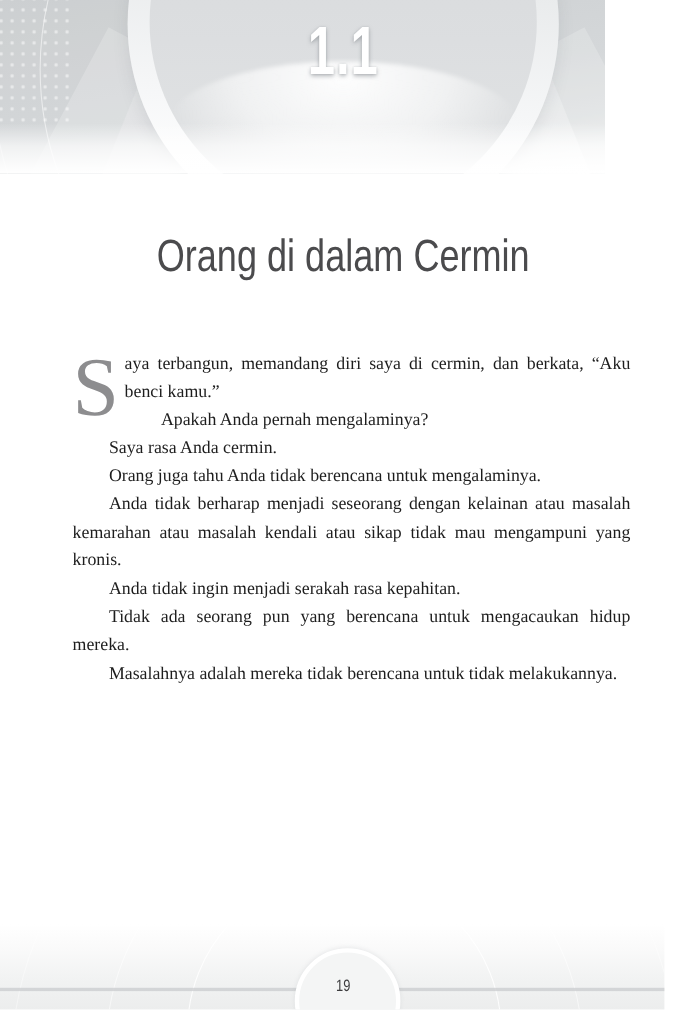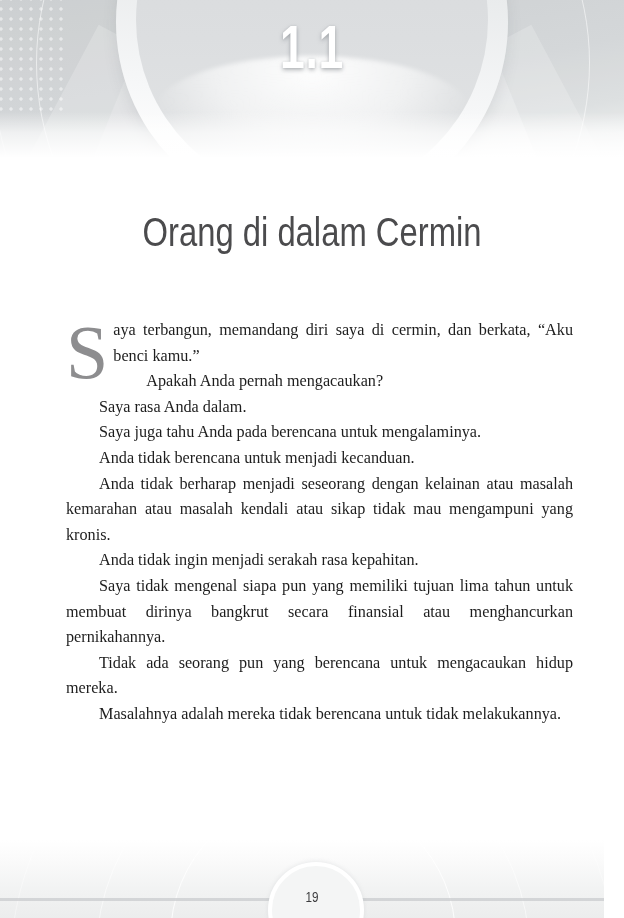--- a/index.html
+++ b/index.html
@@ -20,21 +20,21 @@
     position: absolute;
     inset: 0;
     background: #ffffff;
     overflow: hidden;
   }
 
   
   .header {
     position: absolute;
     left: 0; top: 0;
-    width: 624px;
+    width: 550px;
     height: 158px;
     overflow: hidden;
     background: linear-gradient(170deg, #d3d5d7 0%, #d8dadc 30%, #dcdee0 55%, #e6e8e9 78%, #f6f7f7 92%, #ffffff 100%);
   }
   .header-fade {
     position: absolute;
     left: 0; bottom: 0;
     width: 100%;
     height: 46px;
     background: linear-gradient(to bottom, rgba(255,255,255,0) 0%, rgba(255,255,255,0.65) 45%, #ffffff 100%);
@@ -254,27 +254,25 @@
 
     <div class="chapter-number">1.1</div>
 
     <div class="header-fade"></div>
   </div>
 
   <h1 class="chapter-title">Orang di dalam Cermin</h1>
 
   <div class="body-text">
     <p class="no-indent"><span class="dropcap">S</span><span>aya terbangun, memandang diri saya di cermin, dan berkata, “Aku benci kamu.”</span></p>
-    <p><span>Apakah Anda pernah mengacaukan?</span></p>
-    <p><span>Saya rasa Anda dalam.</span></p>
-    <p><span>Saya juga tahu Anda pada berencana untuk mengalaminya.</span></p>
-    <p><span>Anda tidak berencana untuk menjadi kecanduan.</span></p>
+    <p><span>Apakah Anda pernah mengalaminya?</span></p>
+    <p><span>Saya rasa Anda cermin.</span></p>
+    <p><span>Orang juga tahu Anda tidak berencana untuk mengalaminya.</span></p>
     <p><span>Anda tidak berharap menjadi seseorang dengan kelainan atau masalah kemarahan atau masalah kendali atau sikap tidak mau mengampuni yang kronis.</span></p>
     <p><span>Anda tidak ingin menjadi serakah rasa kepahitan.</span></p>
-    <p><span>Saya tidak mengenal siapa pun yang memiliki tujuan lima tahun untuk membuat dirinya bangkrut secara finansial atau menghancurkan pernikahannya.</span></p>
     <p><span>Tidak ada seorang pun yang berencana untuk mengacaukan hidup mereka.</span></p>
     <p><span>Masalahnya adalah mereka tidak berencana untuk tidak melakukannya.</span></p>
   </div>
 
   <div class="footer">
     <div class="footer-arc footer-arc-3"></div>
     <div class="footer-arc footer-arc-2"></div>
     <div class="footer-arc footer-arc-1"></div>
     <div class="footer-rule"></div>
     <div class="footer-circle"></div>

